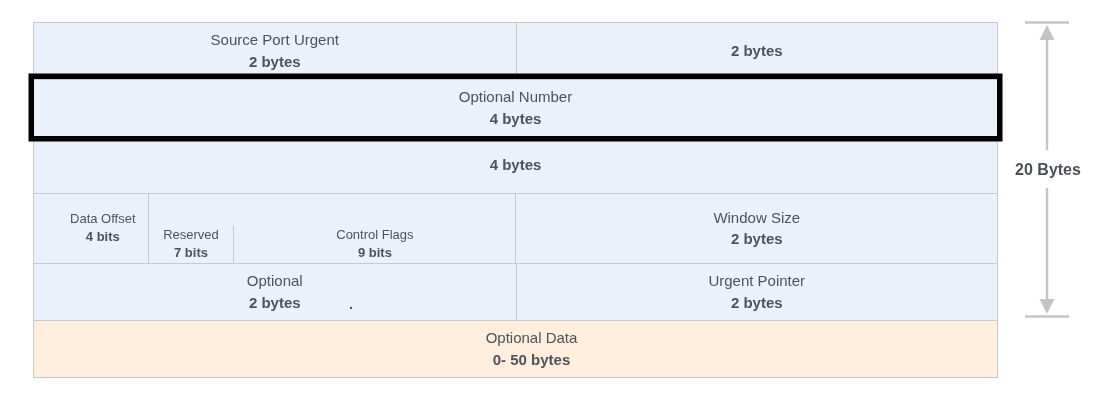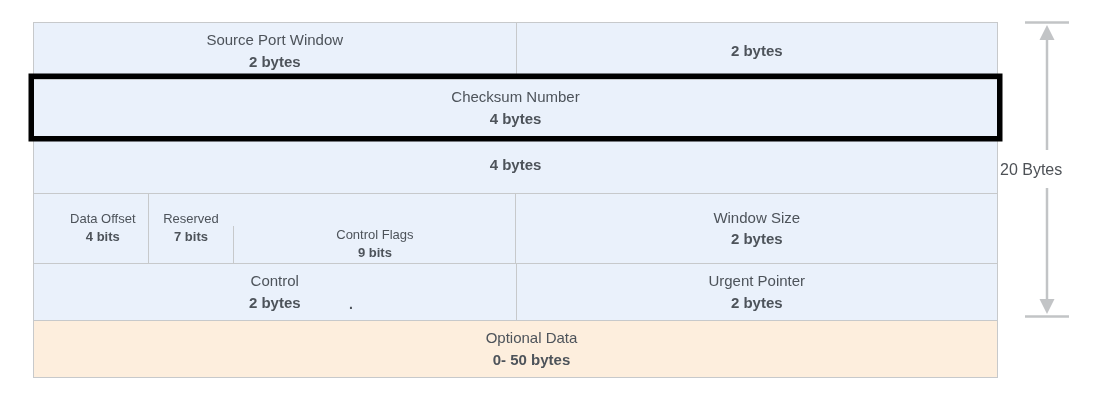--- a/index.html
+++ b/index.html
@@ -36,62 +36,62 @@
     display:flex;flex-direction:column;
     align-items:center;justify-content:center;
     box-sizing:border-box;
     text-align:center;
     line-height:1.45;
   }
   .cell + .cell{border-left:1.5px solid #c7c9cb;}
   .w50{width:50%;}
   .w100{width:100%;}
   .w-offset{width:11.8%;padding-left:24px;}
-  .w-reserved{width:8.9%;}
+  .w-reserved{width:8.9%;justify-content:flex-end;}
   .w-flags{width:29.3%;margin-top:32px;}
   .lbl{font-size:15px;font-weight:400;}
   .sz{font-size:15px;font-weight:700;}
   .small .lbl,.small .sz{font-size:13px;}
   .bytes-label{
     position:absolute;
     left:1000px;top:160px;
     width:96px;height:20px;
-    text-align:left;
-    font-size:16px;font-weight:400;
+    text-align:center;
+    font-size:16px;font-weight:700;
     color:#4d5156;
     line-height:20px;
   }
   .arrow-svg{position:absolute;left:1000px;top:0;width:96px;height:403px;}
   .stray-dot{
     position:absolute;
     left:349px;top:296px;
     font-size:14px;font-weight:700;
     color:#4d535a;
   }
 </style>
 </head>
 <body>
 
 <div class="stage">
 
   <div class="tbl">
 
     <div class="row">
       <div class="cell w50">
-        <div class="lbl">Source Port Window</div>
+        <div class="lbl">Source Port Urgent</div>
         <div class="sz">2 bytes</div>
       </div>
       <div class="cell w50">
         <div class="sz">2 bytes</div>
       </div>
     </div>
 
     <div class="row hl">
       <div class="cell w100">
-        <div class="lbl">Checksum Number</div>
+        <div class="lbl">Optional Number</div>
         <div class="sz">4 bytes</div>
       </div>
     </div>
 
     <div class="row">
       <div class="cell w100">
         <div class="sz">4 bytes</div>
       </div>
     </div>
 
@@ -109,21 +109,21 @@
         <div class="sz">9 bits</div>
       </div>
       <div class="cell w50">
         <div class="lbl">Window Size</div>
         <div class="sz">2 bytes</div>
       </div>
     </div>
 
     <div class="row">
       <div class="cell w50">
-        <div class="lbl">Control</div>
+        <div class="lbl">Optional</div>
         <div class="sz">2 bytes</div>
       </div>
       <div class="cell w50">
         <div class="lbl">Urgent Pointer</div>
         <div class="sz">2 bytes</div>
       </div>
     </div>
 
     <div class="row orange">
       <div class="cell w100">

